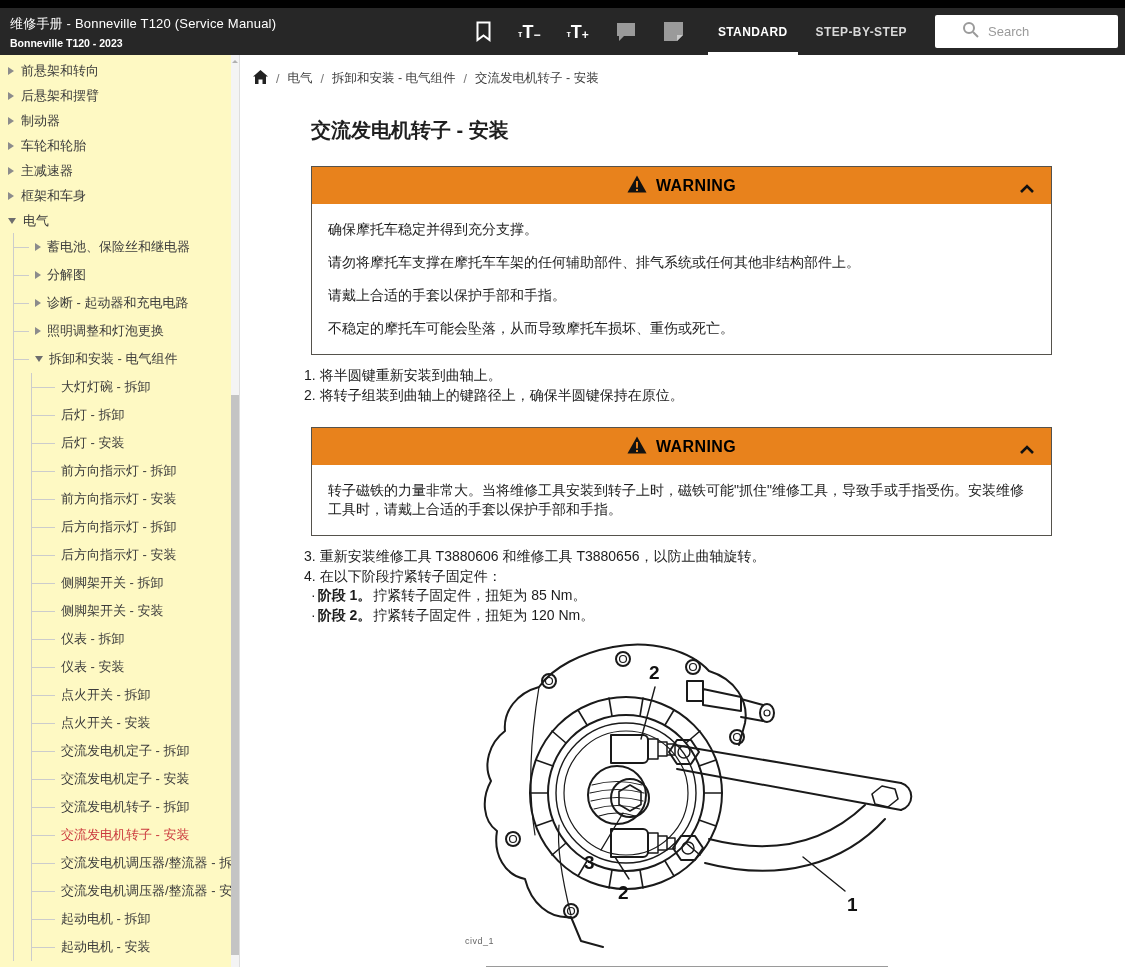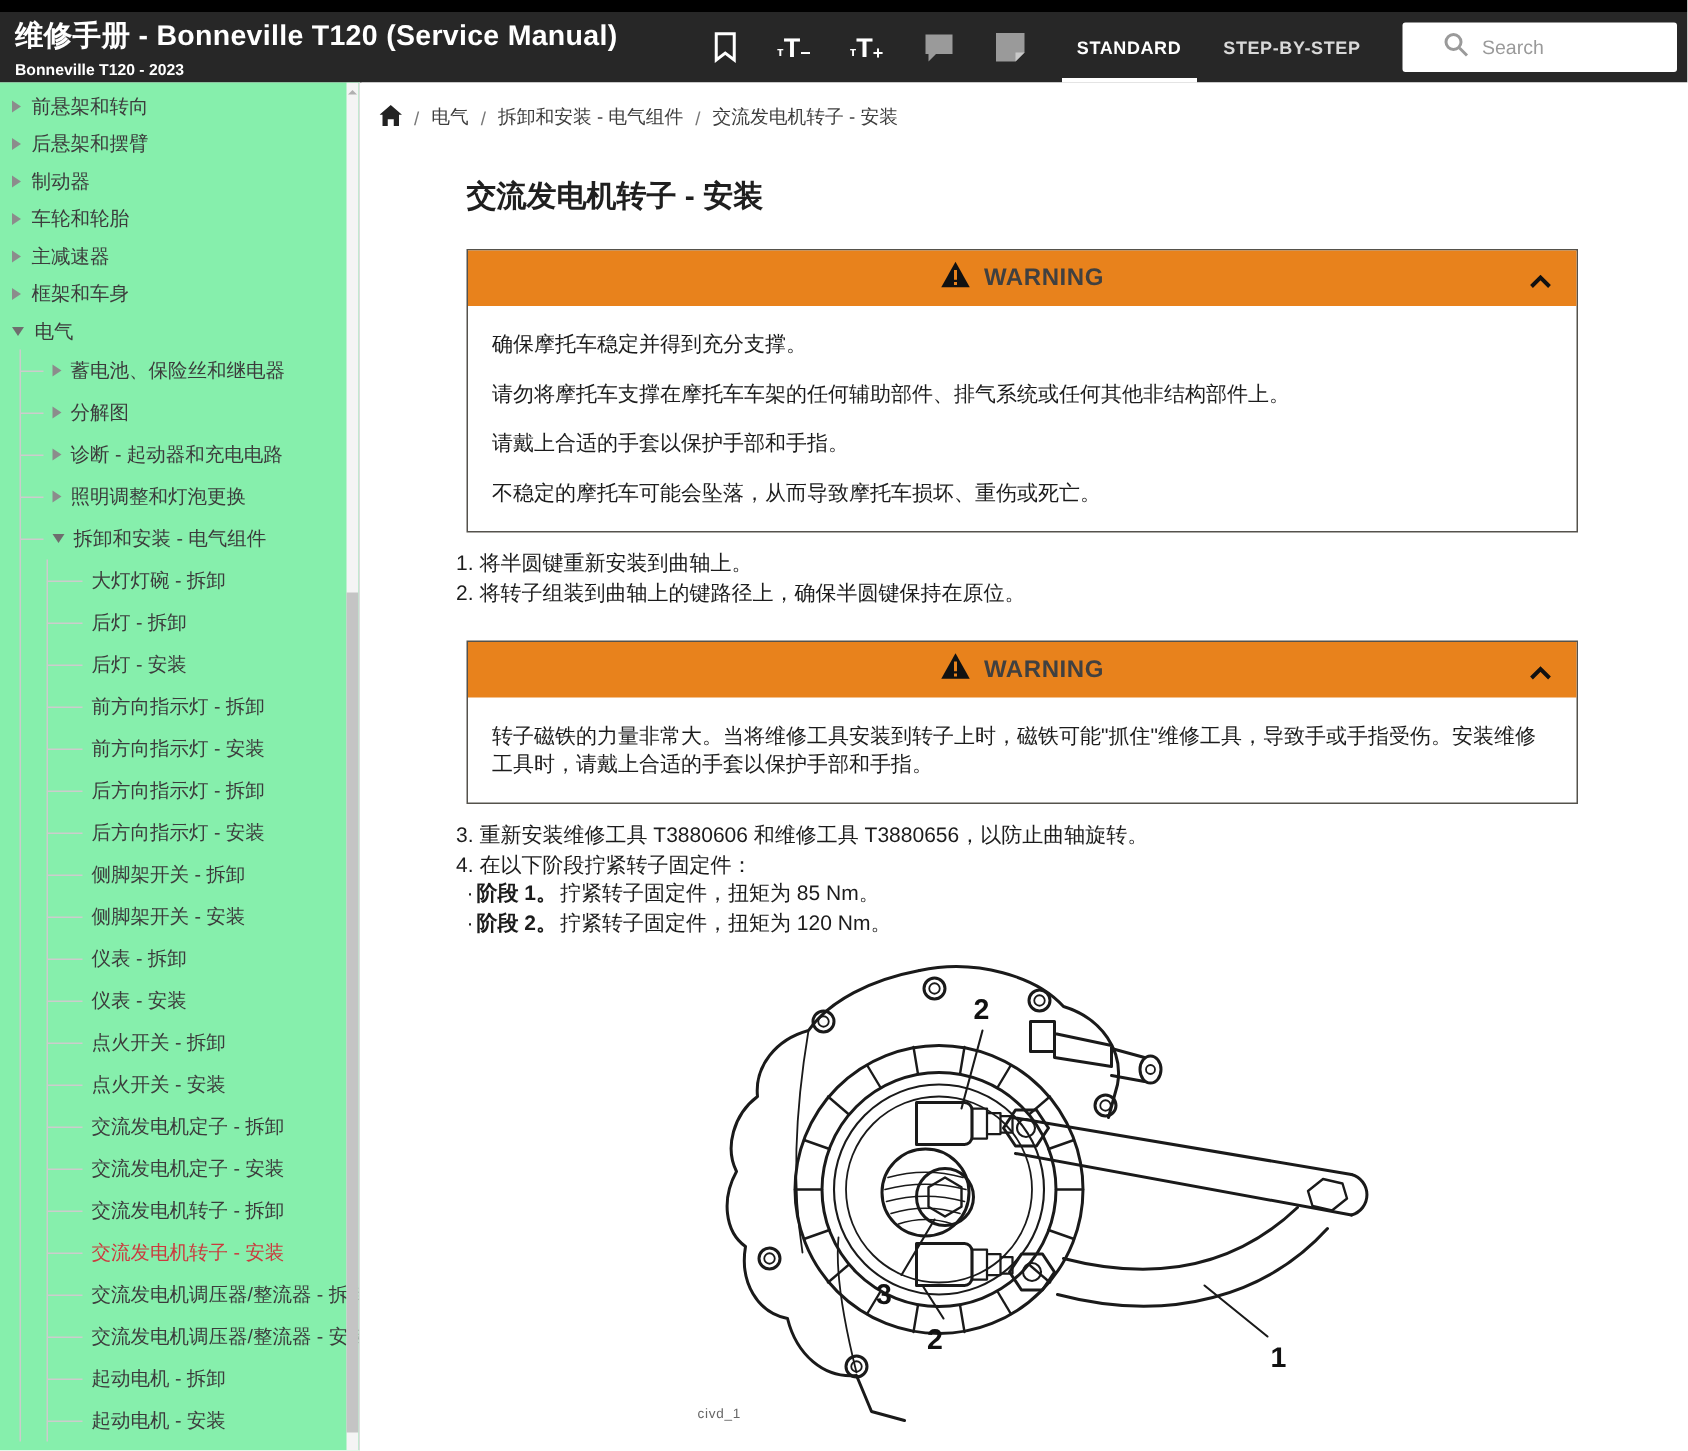--- a/index.html
+++ b/index.html
@@ -9,21 +9,21 @@
     background:#fff; font-family:"Liberation Sans","DejaVu Sans",sans-serif;
     -webkit-font-smoothing:antialiased;
   }
   
   .top-strip { position:absolute; top:0; left:0; right:0; height:8px; background:#000; }
   header {
     position:absolute; top:8px; left:0; right:0; height:47px; background:#272727;
     color:#fff; display:flex; align-items:center;
   }
   .h-titles { padding-left:10px; flex:0 0 auto; }
-  .h-title  { font-size:19px; font-weight:700; letter-spacing:.2px; }
+  .h-title  { font-size:13px; font-weight:400; letter-spacing:.2px; }
   .h-sub    { font-size:10.5px; font-weight:700; margin-top:4px; }
   .h-tools  { display:flex; align-items:center; gap:26px; margin-left:auto; margin-right:20px; }
   .tool-btn { display:flex; align-items:flex-end; cursor:pointer; color:#fff; }
   .fi-small { font-size:9px; font-weight:700; line-height:1; padding-bottom:2px; }
   .fi-big   { font-size:18px; font-weight:700; line-height:1; }
   .fi-sign  { font-size:12px; font-weight:700; line-height:1; padding-bottom:0px; }
   .h-tabs { display:flex; align-self:stretch; margin-right:14px; }
   .tab {
     display:flex; align-items:center; padding:0 14px; font-size:12px; font-weight:700;
     letter-spacing:.4px; color:#d9d9d9; position:relative; cursor:pointer;
@@ -37,21 +37,21 @@
     display:flex; align-items:center; padding:0 27px; gap:7px;
   }
   .search-box input {
     border:none; outline:none; flex:1; font-size:13px; color:#333; background:transparent;
     font-family:"Liberation Sans",sans-serif;
   }
   .search-box input::placeholder { color:#9a9a9a; }
 
   
   aside {
-    position:absolute; top:55px; left:0; width:240px; bottom:0; background:#86efac;
+    position:absolute; top:55px; left:0; width:240px; bottom:0; background:#fef9c3;
     border-right:1px solid #ddd; overflow:hidden; font-size:13px; color:#3c3c3c;
   }
   .tree { padding-top:3px; }
   .row { display:flex; align-items:center; cursor:pointer; white-space:nowrap; }
   .t1 { height:25px; padding-left:8px; gap:7px; }
   .caret-r { width:0; height:0; border-style:solid; border-width:4px 0 4px 6px;
              border-color:transparent transparent transparent #8c8c8c; flex:0 0 auto; }
   .caret-d { width:0; height:0; border-style:solid; border-width:6px 4px 0 4px;
              border-color:#6e6e6e transparent transparent transparent; flex:0 0 auto; }
   .lvl2 { margin-left:13px; border-left:1px solid #ccc; }
@@ -71,21 +71,21 @@
   .breadcrumb { display:flex; align-items:center; gap:8px; padding:15px 12px 0 12px;
                 font-size:12.5px; color:#3e3e3e; }
   .bc-sep { color:#777; }
   .bc-link { cursor:pointer; }
   .content { padding:0 73px 0 70px; }
   .page-title { font-size:20px; font-weight:600; color:#1f1f1f; margin:30px 0 0 0; }
 
   .warn { border:1px solid #55524c; margin-top:22px; background:#fff; }
   .warn-head {
     height:37px; background:#e8821c; position:relative; display:flex; align-items:center;
-    justify-content:center; gap:9px; color:#404040; font-weight:700; font-size:16px; letter-spacing:.4px;
+    justify-content:center; gap:9px; color:#000000; font-weight:700; font-size:16px; letter-spacing:.4px;
   }
   .warn-caret { position:absolute; right:16px; top:13px; cursor:pointer; }
   .warn-body { padding:2px 16px 16px 16px; }
   .warn-body p { margin:14px 0 0 0; font-size:14px; color:#1c1c1c; line-height:19px; }
 
   .steps { margin:11px 0 0 -7px; font-size:14px; color:#1c1c1c; line-height:19.5px; }
   .step  { display:flex; gap:4px; }
   .stage { padding-left:7px; display:flex; gap:2px; }
   .stage b { font-weight:700; }
 

